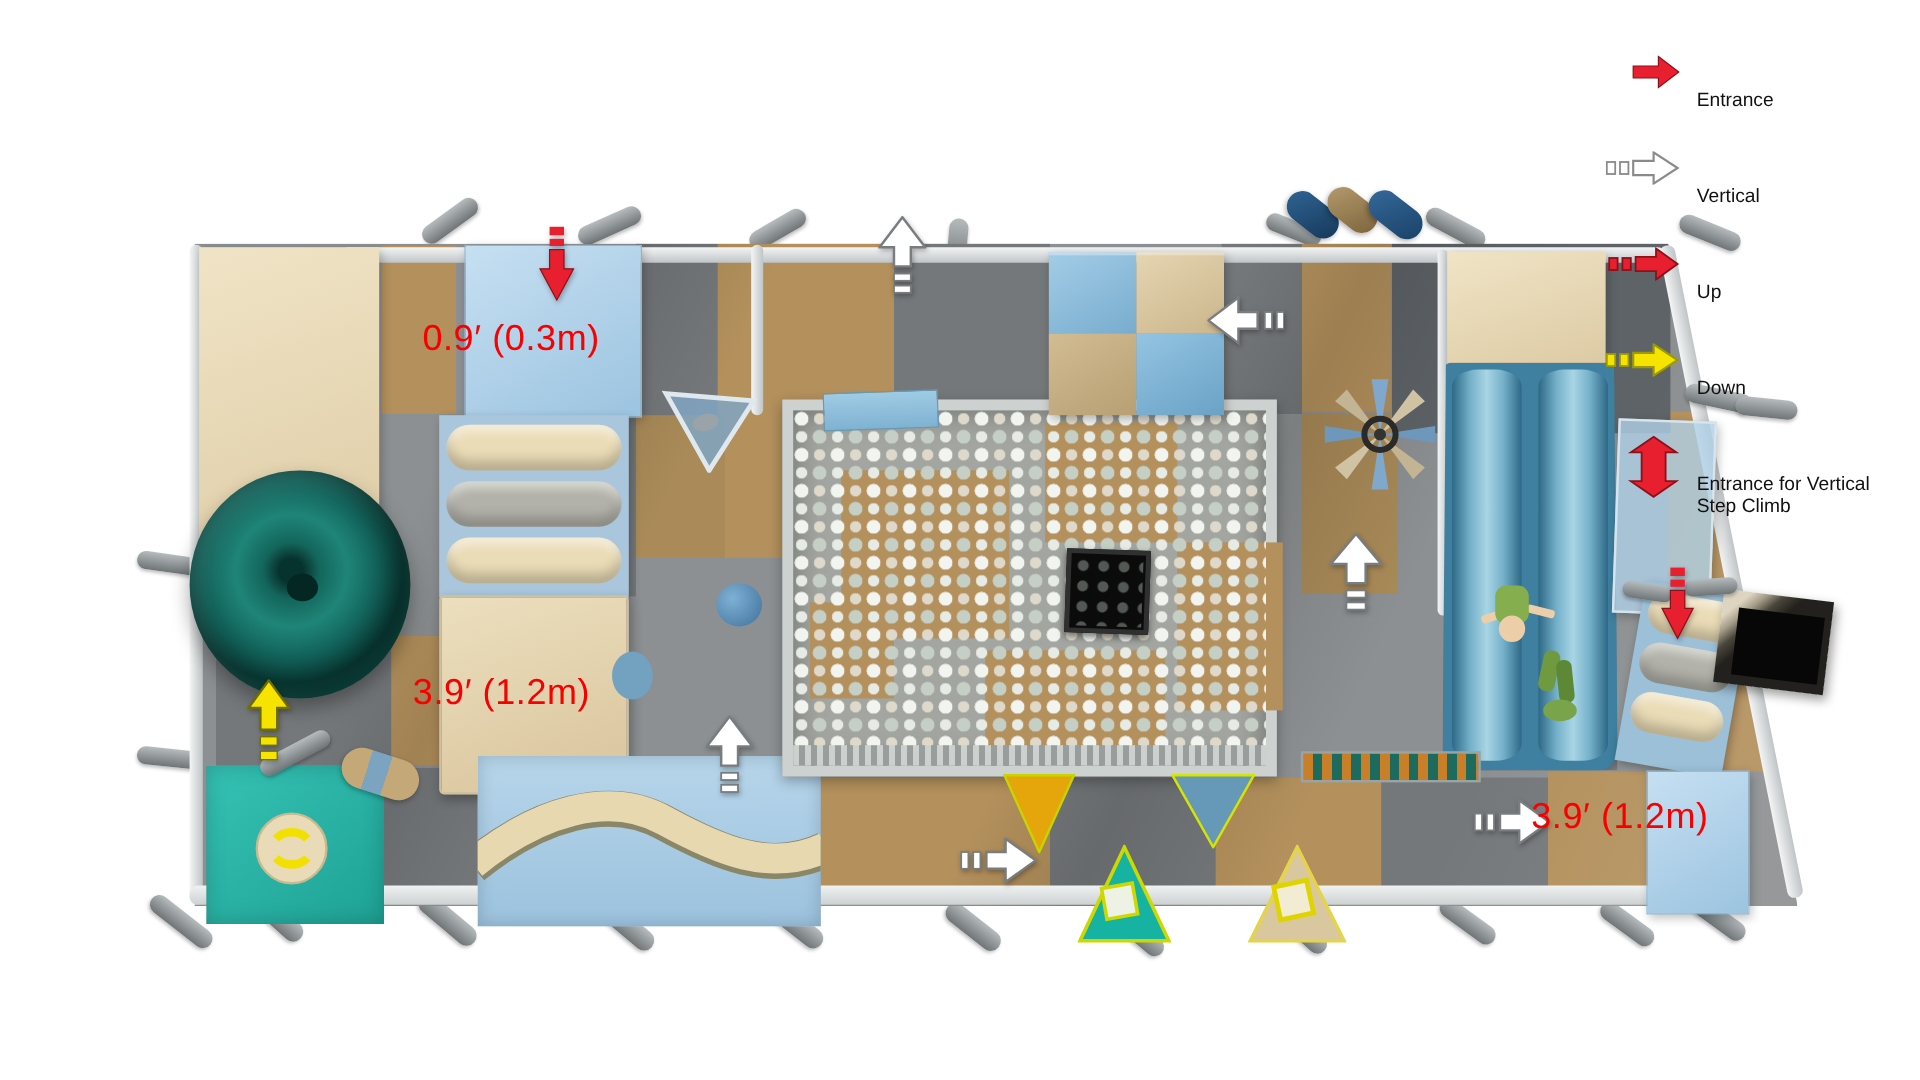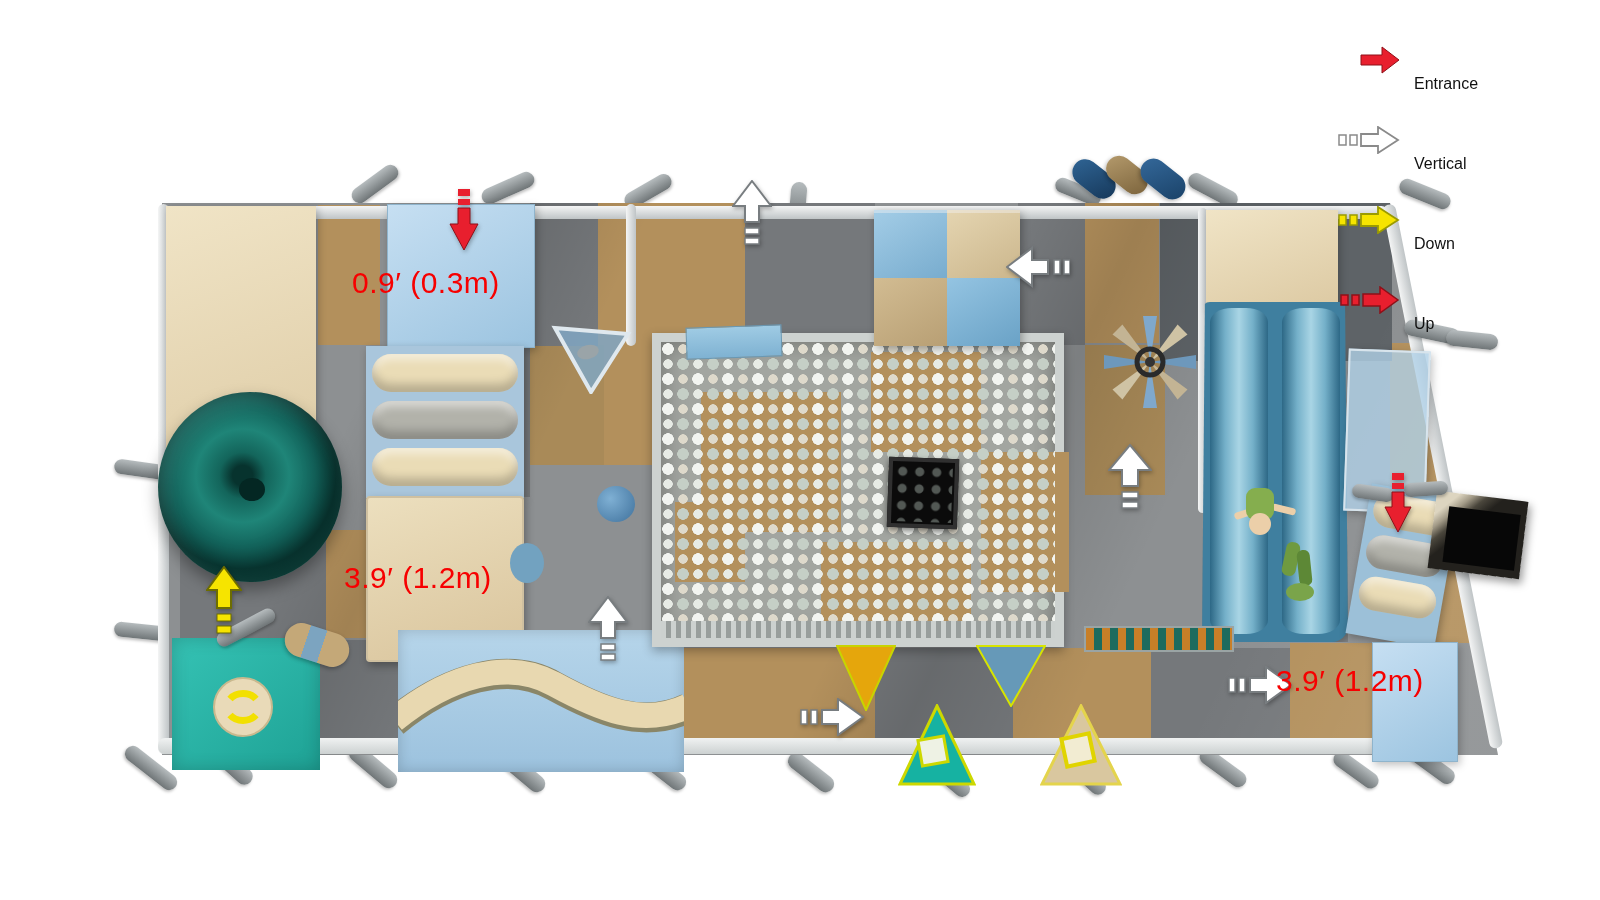--- a/index.html
+++ b/index.html
@@ -308,33 +308,41 @@
         <svg width="62" height="28" viewBox="0 0 62 28">
           <rect x="1" y="9" width="7" height="10" fill="#fff" stroke="#8a8a8a" stroke-width="1.5"></rect>
           <rect x="12" y="9" width="7" height="10" fill="#fff" stroke="#8a8a8a" stroke-width="1.5"></rect>
           <polygon points="23,8 40,8 40,1 60,14 40,27 40,20 23,20" fill="#fff" stroke="#8a8a8a" stroke-width="1.8"></polygon>
         </svg>
       </span>
       <span class="lg-label">Vertical</span>
     </div>
     <div class="lg-row">
       <span class="lg-icon">
+        <svg width="60" height="28" viewBox="0 0 60 28">
+          <rect x="1" y="9" width="7" height="10" fill="#e81f2e" stroke="#8e1018" stroke-width="1.5"></rect>
+          <rect x="12" y="9" width="7" height="10" fill="#e81f2e" stroke="#8e1018" stroke-width="1.5"></rect>
+          <polygon points="23,8 40,8 40,1 58,14 40,27 40,20 23,20" fill="#e81f2e" stroke="#8e1018" stroke-width="1.5"></polygon>
+        </svg>
+      </span>
+      <span class="lg-label">Up</span>
+    </div>
+    <div class="lg-row">
+      <span class="lg-icon">
         <svg width="62" height="28" viewBox="0 0 62 28">
           <rect x="1" y="9" width="7" height="10" fill="#f6e400" stroke="#9b9b00" stroke-width="1.5"></rect>
           <rect x="12" y="9" width="7" height="10" fill="#f6e400" stroke="#9b9b00" stroke-width="1.5"></rect>
           <polygon points="23,8 40,8 40,1 60,14 40,27 40,20 23,20" fill="#f6e400" stroke="#9b9b00" stroke-width="1.8"></polygon>
         </svg>
       </span>
       <span class="lg-label">Down</span>
     </div>
     <div class="lg-row">
       <span class="lg-icon">
-        <svg width="60" height="28" viewBox="0 0 60 28">
-          <rect x="1" y="9" width="7" height="10" fill="#e81f2e" stroke="#8e1018" stroke-width="1.5"></rect>
-          <rect x="12" y="9" width="7" height="10" fill="#e81f2e" stroke="#8e1018" stroke-width="1.5"></rect>
-          <polygon points="23,8 40,8 40,1 58,14 40,27 40,20 23,20" fill="#e81f2e" stroke="#8e1018" stroke-width="1.5"></polygon>
-        </svg>
-      </span>
-      <span class="lg-label">Up</span>
+        <svg width="44" height="52" viewBox="0 0 44 52">
+            <polygon points="22,1 41,14 32,14 32,38 41,38 22,51 3,38 12,38 12,14 3,14" fill="#e81f2e" stroke="#8e1018" stroke-width="1.5"></polygon>
+          </svg>
+      </span>
+      <span class="lg-label">Entrance for Vertical Step Climb</span>
     </div>
   </div>
 
 </div>
 
 </body></html>

